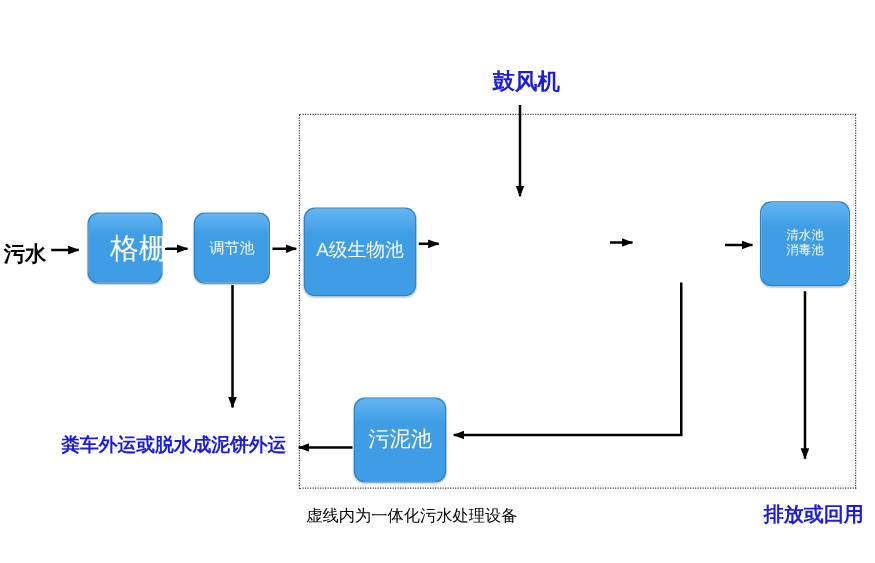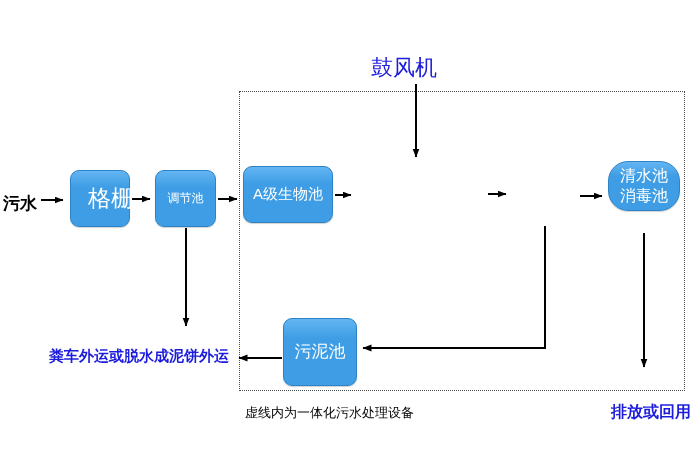--- a/index.html
+++ b/index.html
@@ -31,29 +31,29 @@
     border-radius: 9px;
     color: #ffffff;
     display: flex; flex-direction: column; align-items: center; justify-content: center;
     text-align: center; line-height: 1.25;
     box-shadow: 0 1px 1px rgba(0,0,0,0.18);
   }
   .node span { display: block; white-space: nowrap; }
 
   .n-grid   { left: 70px;  top: 170px; width: 60px;  height: 57px; font-size: 23px; padding-left: 22px; }
   .n-reg    { left: 155px; top: 170px; width: 61px;  height: 57px; font-size: 12px; }
-  .n-a      { left: 243px; top: 166px; width: 90px;  height: 57px; font-size: 15px; }
+  .n-a      { left: 243px; top: 166px; width: 90px;  height: 71px; font-size: 15px; }
   .n-o      { left: 357px; top: 164px; width: 129px; height: 58px; font-size: 15px; }
   .n-sec    { left: 512px; top: 168px; width: 66px;  height: 57px; font-size: 16px; }
-  .n-clear  { left: 608px; top: 161px; width: 72px;  height: 50px; font-size: 16px; border-radius: 20px; }
+  .n-clear  { left: 608px; top: 161px; width: 72px;  height: 68px; font-size: 10px; }
   .n-sludge { left: 283px; top: 318px; width: 74px;  height: 68px; font-size: 17px; align-items: center; }
 
   .lbl { position: absolute; white-space: nowrap; }
   .lbl-influent  { left: 3px;   top: 192px; font-size: 17px; color: var(--ink); font-weight: 600; font-family: Liberation Mono, monospace; }
-  .lbl-blower    { left: 371px; top: 53px;  width: 100px; text-align: left; font-size: 22px; color: var(--blue-text); font-weight: 400; }
+  .lbl-blower    { left: 371px; top: 53px;  width: 100px; text-align: center; font-size: 18px; color: var(--blue-text); font-weight: 700; }
   .lbl-sludgeout { left: 49px;  top: 347px; font-size: 15px; color: var(--blue-text); font-weight: 600; letter-spacing: 0px; }
   .lbl-discharge { left: 611px; top: 402px; font-size: 16px; color: var(--blue-text); font-weight: 600; }
   .lbl-note      { left: 245px; top: 404px; font-size: 13px; color: var(--ink); }
 </style>
 </head>
 <body>
 
 <div class="canvas">
 
   <div class="dashed-box"></div>

